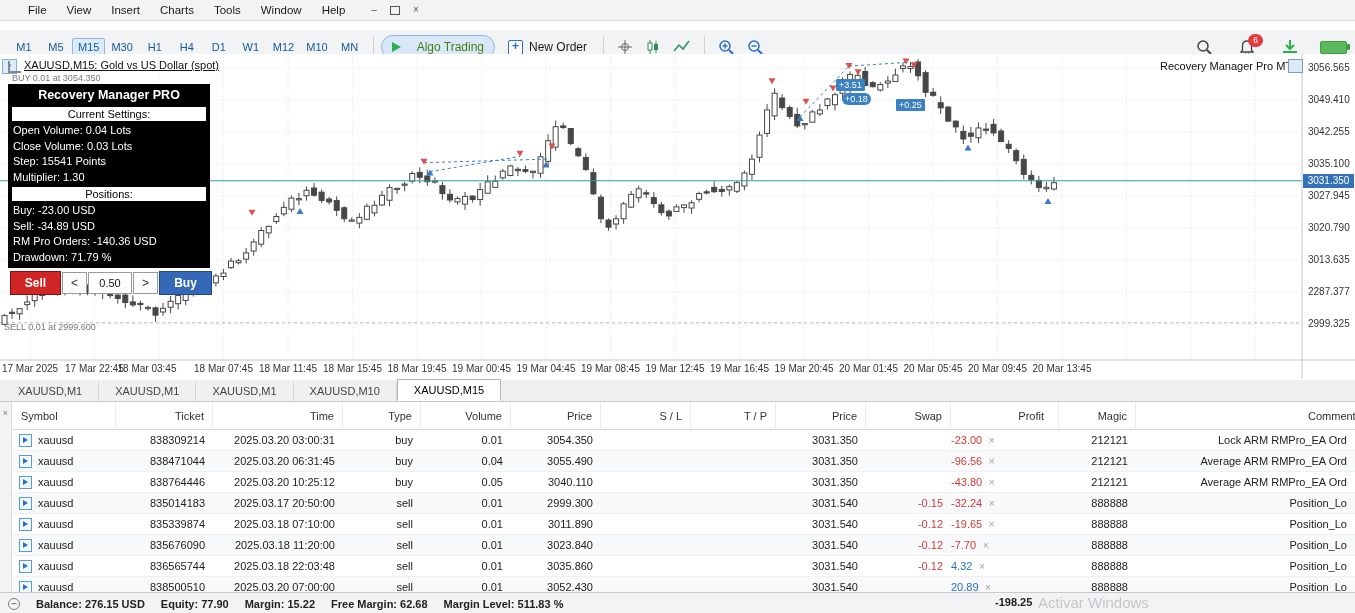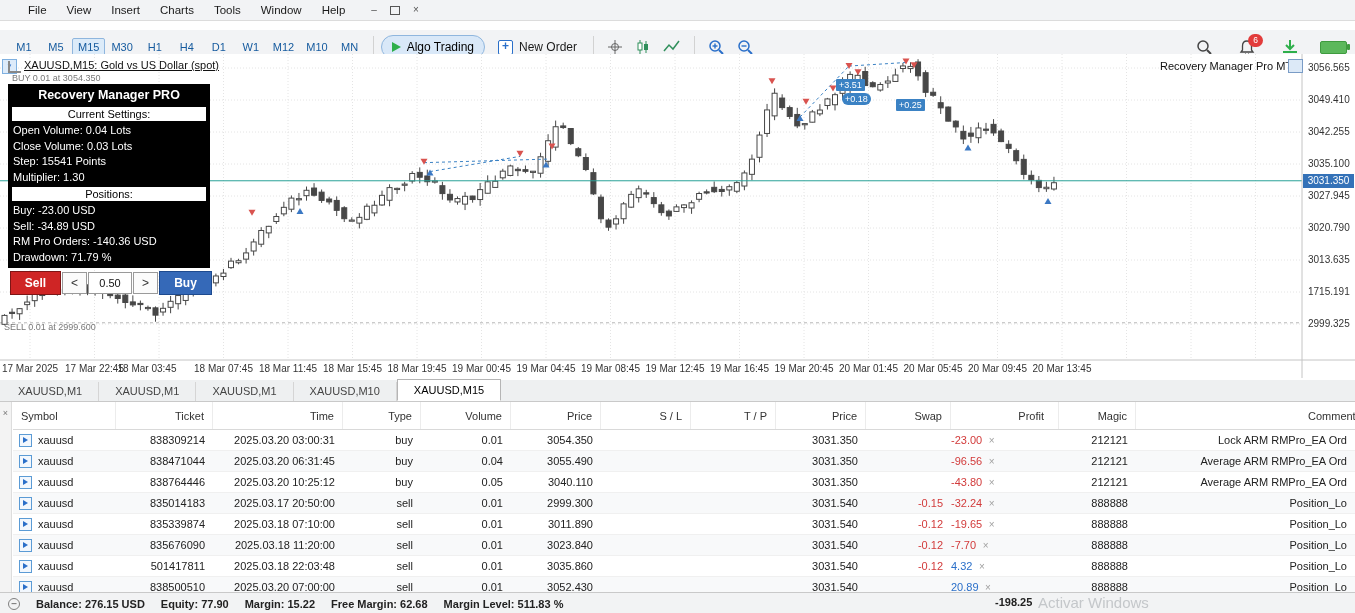--- a/index.html
+++ b/index.html
@@ -13,22 +13,22 @@
   #win-controls{display:flex;align-items:center;gap:13px;margin-left:16px;color:#555;}
   .wc{font-size:10px;line-height:10px;}
   .wc-restore{width:8px;height:7px;border:1px solid #555;}
 
   
   #toolbar{position:absolute;top:20px;left:0;right:0;height:34px;background:#f2f3f5;
            border-bottom:1px solid #c9c9c9;display:flex;align-items:center;padding-left:8px;margin-top:10px;}
   .tf{min-width:20px;text-align:center;padding:3px 6px;color:#155a9e;font-size:11px;}
   .tf.active{background:#dcebf9;border:1px solid #8fb6de;border-radius:2px;padding:2px 5px;}
   .tb-sep{width:1px;height:22px;background:#d2d2d2;margin:0 7px;}
-  #algo-btn{display:flex;align-items:center;gap:6px;padding:4px 10px;background:#d9e8f8;
-            border:1px solid #8fb6de;border-radius:12px;font-size:12px;color:#000000;}
+  #algo-btn{display:flex;align-items:center;gap:16px;padding:4px 10px;background:#d9e8f8;
+            border:1px solid #8fb6de;border-radius:12px;font-size:12px;color:#4d7c0f;}
   .play-tri{width:0;height:0;border-left:9px solid #2eaf4b;border-top:5.5px solid transparent;
             border-bottom:5.5px solid transparent;}
   #neworder-btn{display:flex;align-items:center;gap:6px;padding:4px 9px;font-size:12px;color:#1a1a1a;margin-left:4px;}
   .plus-ic{width:13px;height:13px;border:1px solid #2a6fc9;border-radius:2px;color:#2a6fc9;
            font-weight:bold;font-size:12px;line-height:11px;text-align:center;background:#fff;}
   .tool-ic{margin:0 5px;display:flex;align-items:center;}
   #toolbar-right{position:absolute;right:8px;top:0;height:34px;display:flex;align-items:center;gap:16px;}
   #bell-wrap{position:relative;}
   #bell-badge{position:absolute;top:-5px;right:-8px;min-width:13px;height:13px;border-radius:7px;
               background:#e23b3b;color:#fff;font-size:8.5px;line-height:13px;text-align:center;padding:0 1px;}
@@ -563,21 +563,21 @@
     <div id="ea-icon"></div>
 
     <div id="price-axis">
         <div class="price-label" style="top: 8px;">3056.565</div>
         <div class="price-label" style="top: 40px;">3049.410</div>
         <div class="price-label" style="top: 72px;">3042.255</div>
         <div class="price-label" style="top: 104px;">3035.100</div>
         <div class="price-label" style="top: 136px;">3027.945</div>
         <div class="price-label" style="top: 168px;">3020.790</div>
         <div class="price-label" style="top: 200px;">3013.635</div>
-        <div class="price-label" style="top: 232px;">1715.191</div>
+        <div class="price-label" style="top: 232px;">2287.377</div>
         <div class="price-label" style="top: 264px;">2999.325</div>
       </div>
     <div id="price-tag" style="top: 119.771px;">3031.350</div>
     <div id="time-axis">
         <div class="time-label" style="left: -7px;">17 Mar 2025</div>
         <div class="time-label" style="left: 57.5px;">17 Mar 22:45</div>
         <div class="time-label" style="left: 110px; text-align: center;">18 Mar 03:45</div>
         <div class="time-label" style="left: 186.5px;">18 Mar 07:45</div>
         <div class="time-label" style="left: 251px;">18 Mar 11:45</div>
         <div class="time-label" style="left: 315.5px;">18 Mar 15:45</div>
@@ -788,21 +788,21 @@
             <div class="td right">888888</div>
             <div class="td right">Position_Lo</div>
           </div>
           <div class="trow">
             <div class="td symbol-cell">
               <span class="pos-icon">
                 <span class="pos-arrow"></span>
               </span>
               <span>xauusd</span>
             </div>
-            <div class="td right">501417811</div>
+            <div class="td right">836565744</div>
             <div class="td right">2025.03.18 22:03:48</div>
             <div class="td right">sell</div>
             <div class="td right">0.01</div>
             <div class="td right">3035.860</div>
             <div class="td right"></div>
             <div class="td right"></div>
             <div class="td right">3031.540</div>
             <div class="td right" style="color: rgb(210, 59, 59);">-0.12</div>
             <div class="td profit-cell">
               <span style="color: rgb(42, 111, 201);">4.32</span>

